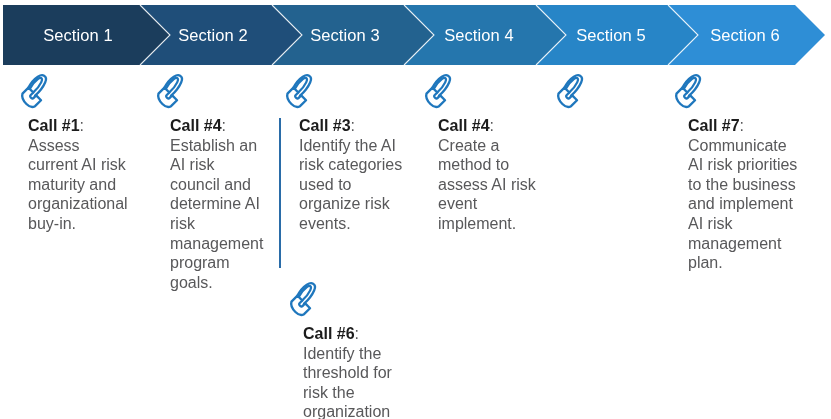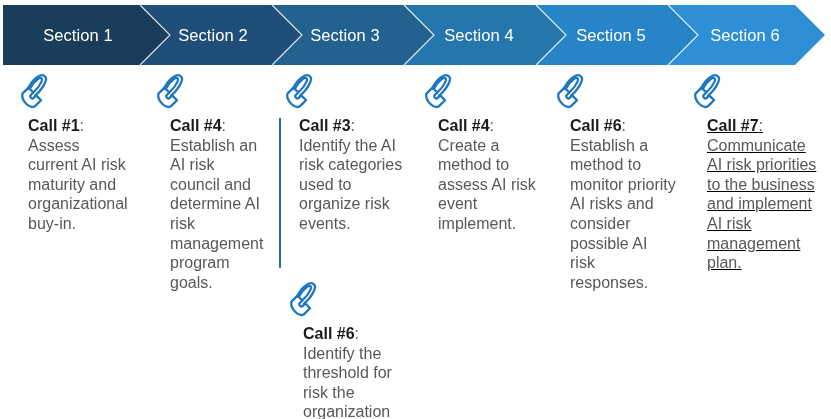--- a/index.html
+++ b/index.html
@@ -235,28 +235,23 @@
       <span class="phone-icon-wrap">
         <svg class="phone-icon" viewBox="0 0 26 26" fill="none" aria-hidden="true">
             <g transform="translate(1.2,0.6)">
               <path d="M4.6 14.2 L8.7 10.1 L12.0 13.4 L10.1 15.3 C9.7 15.7 9.8 16.4 10.4 17.0 C11.0 17.6 11.7 17.7 12.1 17.3 L14.0 15.4 L17.3 18.7 L13.2 22.8 C11.6 23.7 9.2 23.2 7.3 21.3 C5.0 19.0 4.0 16.2 4.6 14.2 Z" fill="none" stroke="#1f77bd" stroke-width="1.6" stroke-linejoin="round" stroke-linecap="round"></path>
               <path d="M8.7 10.1 C10.3 7.0 12.5 4.3 15.1 2.6 C16.6 1.6 18.2 1.2 19.4 1.9 C20.8 2.7 21.0 4.6 20.1 6.6 C18.7 9.8 16.2 13.0 13.2 15.6" fill="none" stroke="#1f77bd" stroke-width="1.6" stroke-linejoin="round" stroke-linecap="round"></path>
               <path d="M12.0 13.4 C14.2 11.5 16.2 9.0 17.4 6.5 C18.1 5.0 18.1 3.9 17.4 3.5 C16.8 3.2 15.9 3.6 15.1 4.2 C13.1 5.7 11.3 7.9 10.0 10.3" fill="none" stroke="#1f77bd" stroke-width="1.55" stroke-linejoin="round" stroke-linecap="round"></path>
               <path d="M17.3 18.7 C18.0 18.1 18.6 17.4 19.2 16.7" fill="none" stroke="#1f77bd" stroke-width="0"></path>
             </g>
           </svg>
       </span>
-      <div class="step-text-wrap indent-2">
-        <div class="step-body">
-          <span class="lbl">Call #6</span><span class="lbl-sep">:</span><span> Establish a method to monitor priority AI risks and consider possible AI risk responses.</span>
-        </div>
-      </div>
-    </div>
-
-    <div class="step" style="left:687px; width:130px;text-decoration:underline;">
+    </div>
+
+    <div class="step" style="left:668px; width:130px;">
       <span class="phone-icon-wrap">
         <svg class="phone-icon" viewBox="0 0 26 26" fill="none" aria-hidden="true">
             <g transform="translate(1.2,0.6)">
               <path d="M4.6 14.2 L8.7 10.1 L12.0 13.4 L10.1 15.3 C9.7 15.7 9.8 16.4 10.4 17.0 C11.0 17.6 11.7 17.7 12.1 17.3 L14.0 15.4 L17.3 18.7 L13.2 22.8 C11.6 23.7 9.2 23.2 7.3 21.3 C5.0 19.0 4.0 16.2 4.6 14.2 Z" fill="none" stroke="#1f77bd" stroke-width="1.6" stroke-linejoin="round" stroke-linecap="round"></path>
               <path d="M8.7 10.1 C10.3 7.0 12.5 4.3 15.1 2.6 C16.6 1.6 18.2 1.2 19.4 1.9 C20.8 2.7 21.0 4.6 20.1 6.6 C18.7 9.8 16.2 13.0 13.2 15.6" fill="none" stroke="#1f77bd" stroke-width="1.6" stroke-linejoin="round" stroke-linecap="round"></path>
               <path d="M12.0 13.4 C14.2 11.5 16.2 9.0 17.4 6.5 C18.1 5.0 18.1 3.9 17.4 3.5 C16.8 3.2 15.9 3.6 15.1 4.2 C13.1 5.7 11.3 7.9 10.0 10.3" fill="none" stroke="#1f77bd" stroke-width="1.55" stroke-linejoin="round" stroke-linecap="round"></path>
               <path d="M17.3 18.7 C18.0 18.1 18.6 17.4 19.2 16.7" fill="none" stroke="#1f77bd" stroke-width="0"></path>
             </g>
           </svg>
       </span>

